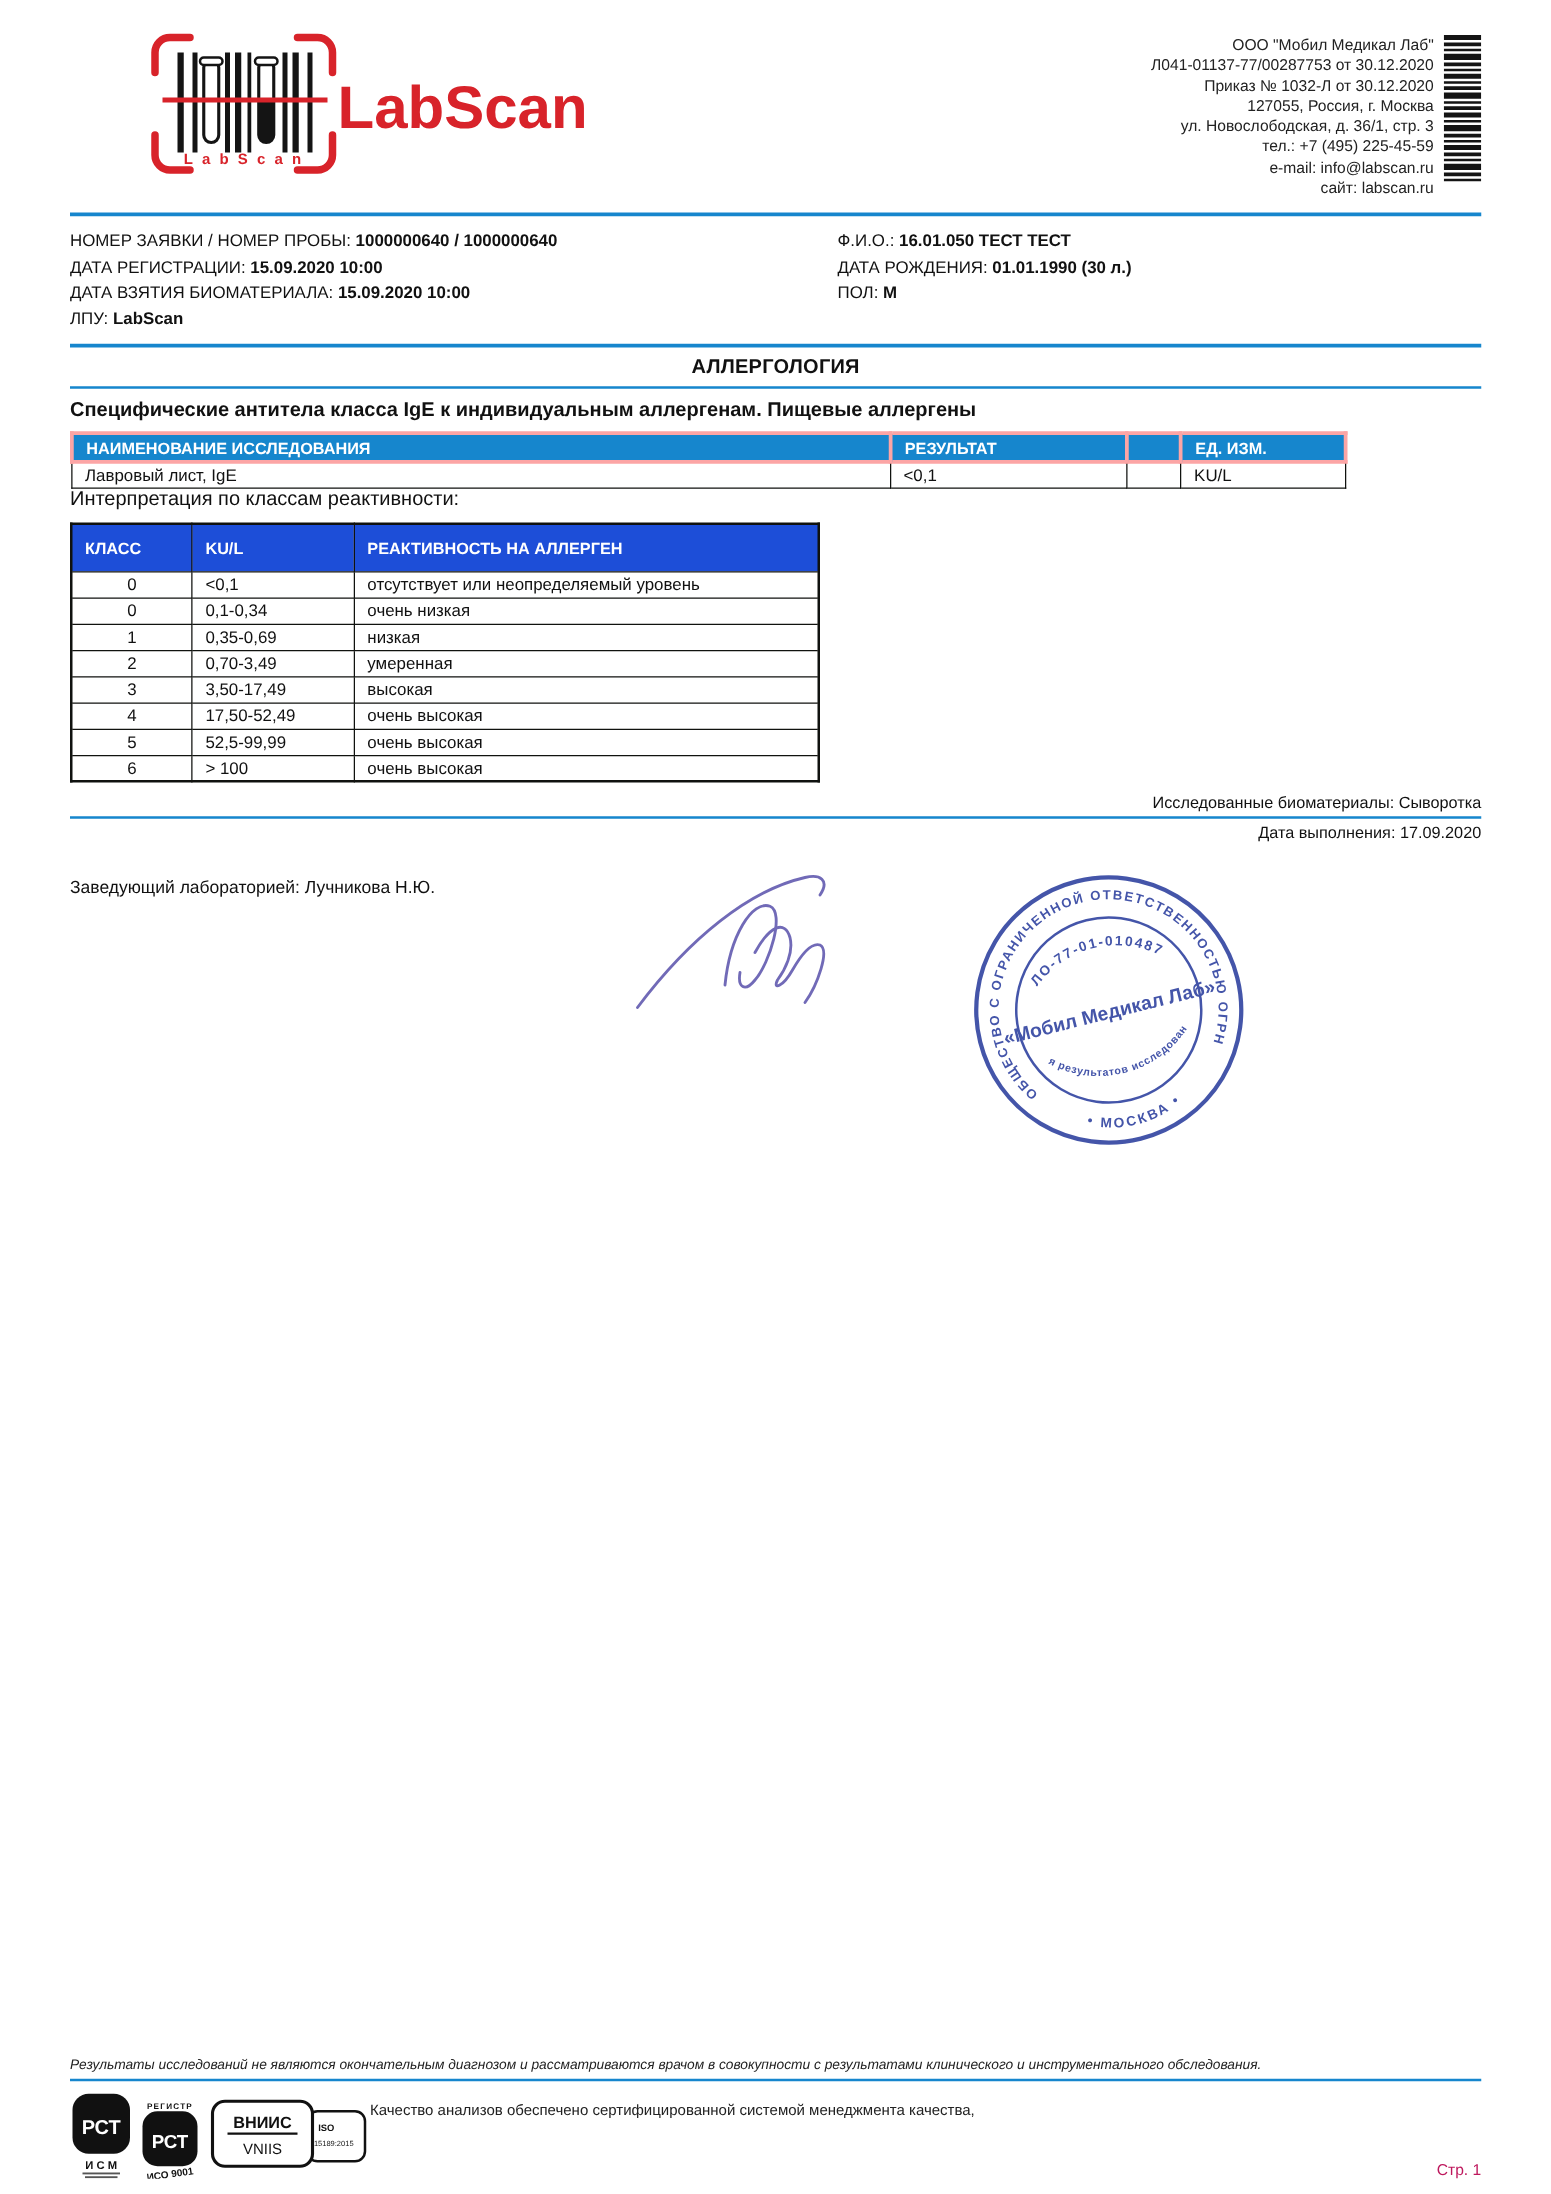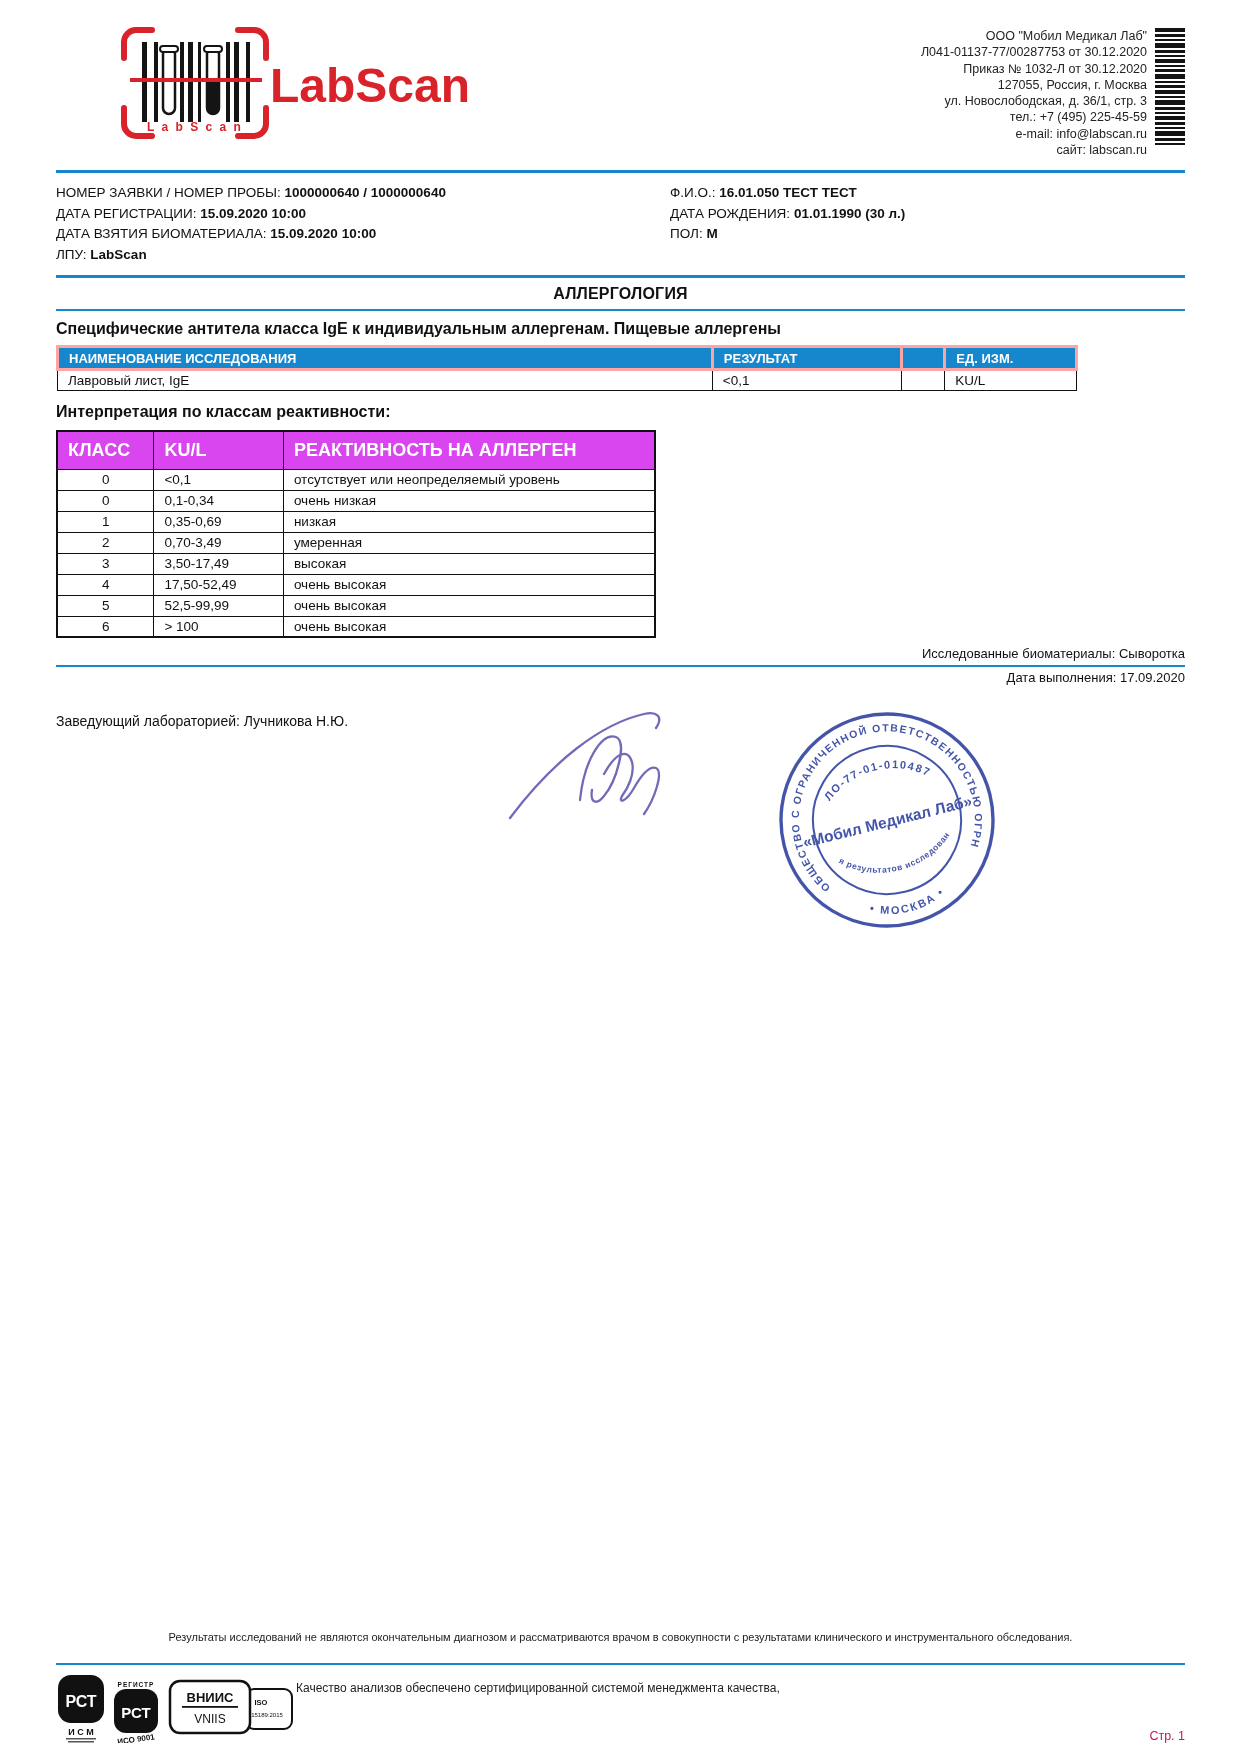--- a/index.html
+++ b/index.html
@@ -35,45 +35,45 @@
   .results-table th {
     background:#1686cd; color:#fff; font-weight:bold; text-align:left;
     padding:2px 10px; font-size:13px; border:3px solid #fca5a5; height:23px;
   }
   .results-table td { border:1px solid #10120f; padding:2px 10px; height:18px; }
   .results-table .col-name { width:657px; }
   .results-table .col-result { width:190px; }
   .results-table .col-flag { width:43px; }
   .results-table .col-unit { width:132px; }
 
-  .interp-title { font-weight:bold; font-size:16px; margin:12px 0 9px; }
+  .interp-title { font-weight:normal; font-size:16px; margin:0 0 9px; }
   .interp-table { width:600px; font-size:13.5px; border:2px solid #10120f; }
   .interp-table th {
-    background:#d946ef; color:#fff; font-weight:bold; text-align:left;
-    padding:2px 10px; border:1px solid #10120f; height:38px; font-size:18px;
+    background:#1d4ed8; color:#fff; font-weight:bold; text-align:left;
+    padding:2px 10px; border:1px solid #10120f; height:38px; font-size:13px;
   }
   .interp-table td { border:1.5px solid #10120f; padding:2px 10px; height:21px; }
   .interp-table .c-class { width:97px; text-align:center; }
   .interp-table th.c-class { text-align:left; }
   .interp-table .c-ku { width:130px; }
   .interp-table .c-re { width:373px; }
 
   .right-line { text-align:right; font-size:13px; color:#111; }
   .biomat { margin-top:8px; margin-bottom:4px; }
   .execdate { margin-top:3px; }
 
   
   .sign-zone { position:relative; height:265px; margin-top:14px; }
   .lab-head { position:absolute; left:0; top:14px; font-size:14px; }
   .signature { position:absolute; left:448px; top:5px; }
   .stamp { position:absolute; left:705px; top:2px; }
 
   
   .footer { position:absolute; left:56px; right:56px; bottom:12px; }
-  .disclaimer { font-size:11px; color:#222; text-align:center; margin-bottom:20px; }
+  .disclaimer { font-size:11px; color:#222; margin-bottom:5px;font-style:italic; }
   .footer-row { display:flex; align-items:flex-start; margin-top:8px; }
   .quality { font-size:12px; line-height:1.65; color:#222; margin-left:0; margin-top:6px; }
   .pagenum { margin-left:auto; align-self:flex-end; font-size:12.5px; color:#be185d; padding-top:28px; }
 </style>
 </head>
 <body>
 
 <div class="page">
 
   <div class="header">

